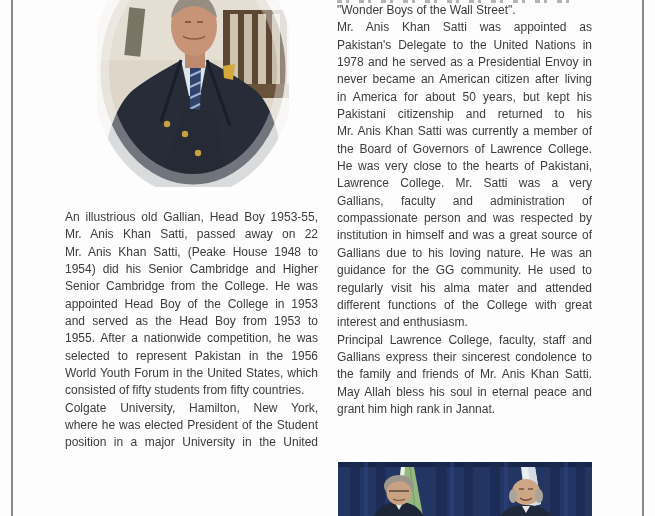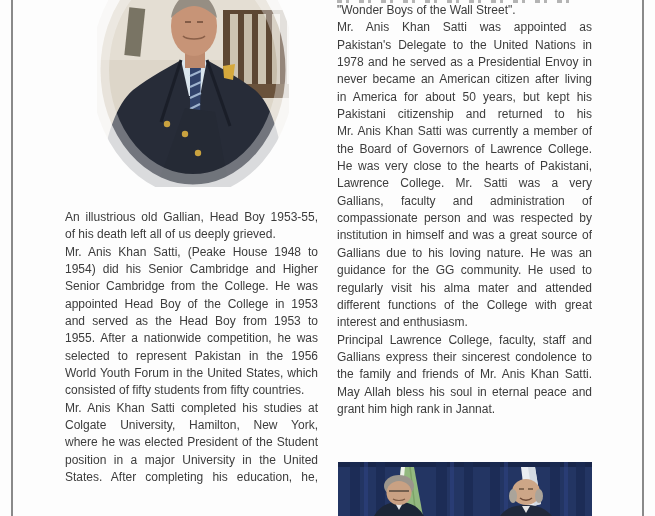--- a/index.html
+++ b/index.html
@@ -80,35 +80,33 @@
 
     <ellipse cx="96" cy="70" rx="130" ry="150" fill="none" stroke="#fdfdfd" stroke-width="92" filter="blur(0px)" opacity="0.35"></ellipse>
     <ellipse cx="96" cy="70" rx="140" ry="162" fill="none" stroke="#fdfdfd" stroke-width="95" opacity="0.75"></ellipse>
     <ellipse cx="96" cy="70" rx="152" ry="176" fill="none" stroke="#fdfdfd" stroke-width="100"></ellipse>
   </svg>
 
   <div class="clipped-strip"></div>
 
   <div class="col left-col">
       <div class="line">An illustrious old Gallian, Head Boy 1953-55,</div>
-      <div class="line para-end">of his death left all of us deeply grieved.</div>
+      <div class="line">Mr. Anis Khan Satti, passed away on 22</div>
       <div class="line">Mr. Anis Khan Satti, (Peake House 1948 to</div>
       <div class="line">1954) did his Senior Cambridge and Higher</div>
       <div class="line">Senior Cambridge from the College. He was</div>
       <div class="line">appointed Head Boy of the College in 1953</div>
       <div class="line">and served as the Head Boy from 1953 to</div>
       <div class="line">1955. After a nationwide competition, he was</div>
       <div class="line">selected to represent Pakistan in the 1956</div>
       <div class="line">World Youth Forum in the United States, which</div>
       <div class="line para-end">consisted of fifty students from fifty countries.</div>
-      <div class="line">Mr. Anis Khan Satti completed his studies at</div>
       <div class="line">Colgate University, Hamilton, New York,</div>
       <div class="line">where he was elected President of the Student</div>
       <div class="line">position in a major University in the United</div>
-      <div class="line">States. After completing his education, he,</div>
     </div>
 
   <div class="col right-col">
       <div class="line para-end">"Wonder Boys of the Wall Street".</div>
       <div class="line">Mr. Anis Khan Satti was appointed as</div>
       <div class="line">Pakistan's Delegate to the United Nations in</div>
       <div class="line">1978 and he served as a Presidential Envoy in</div>
       <div class="line">never became an American citizen after living</div>
       <div class="line">in America for about 50 years, but kept his</div>
       <div class="line">Pakistani citizenship and returned to his</div>

